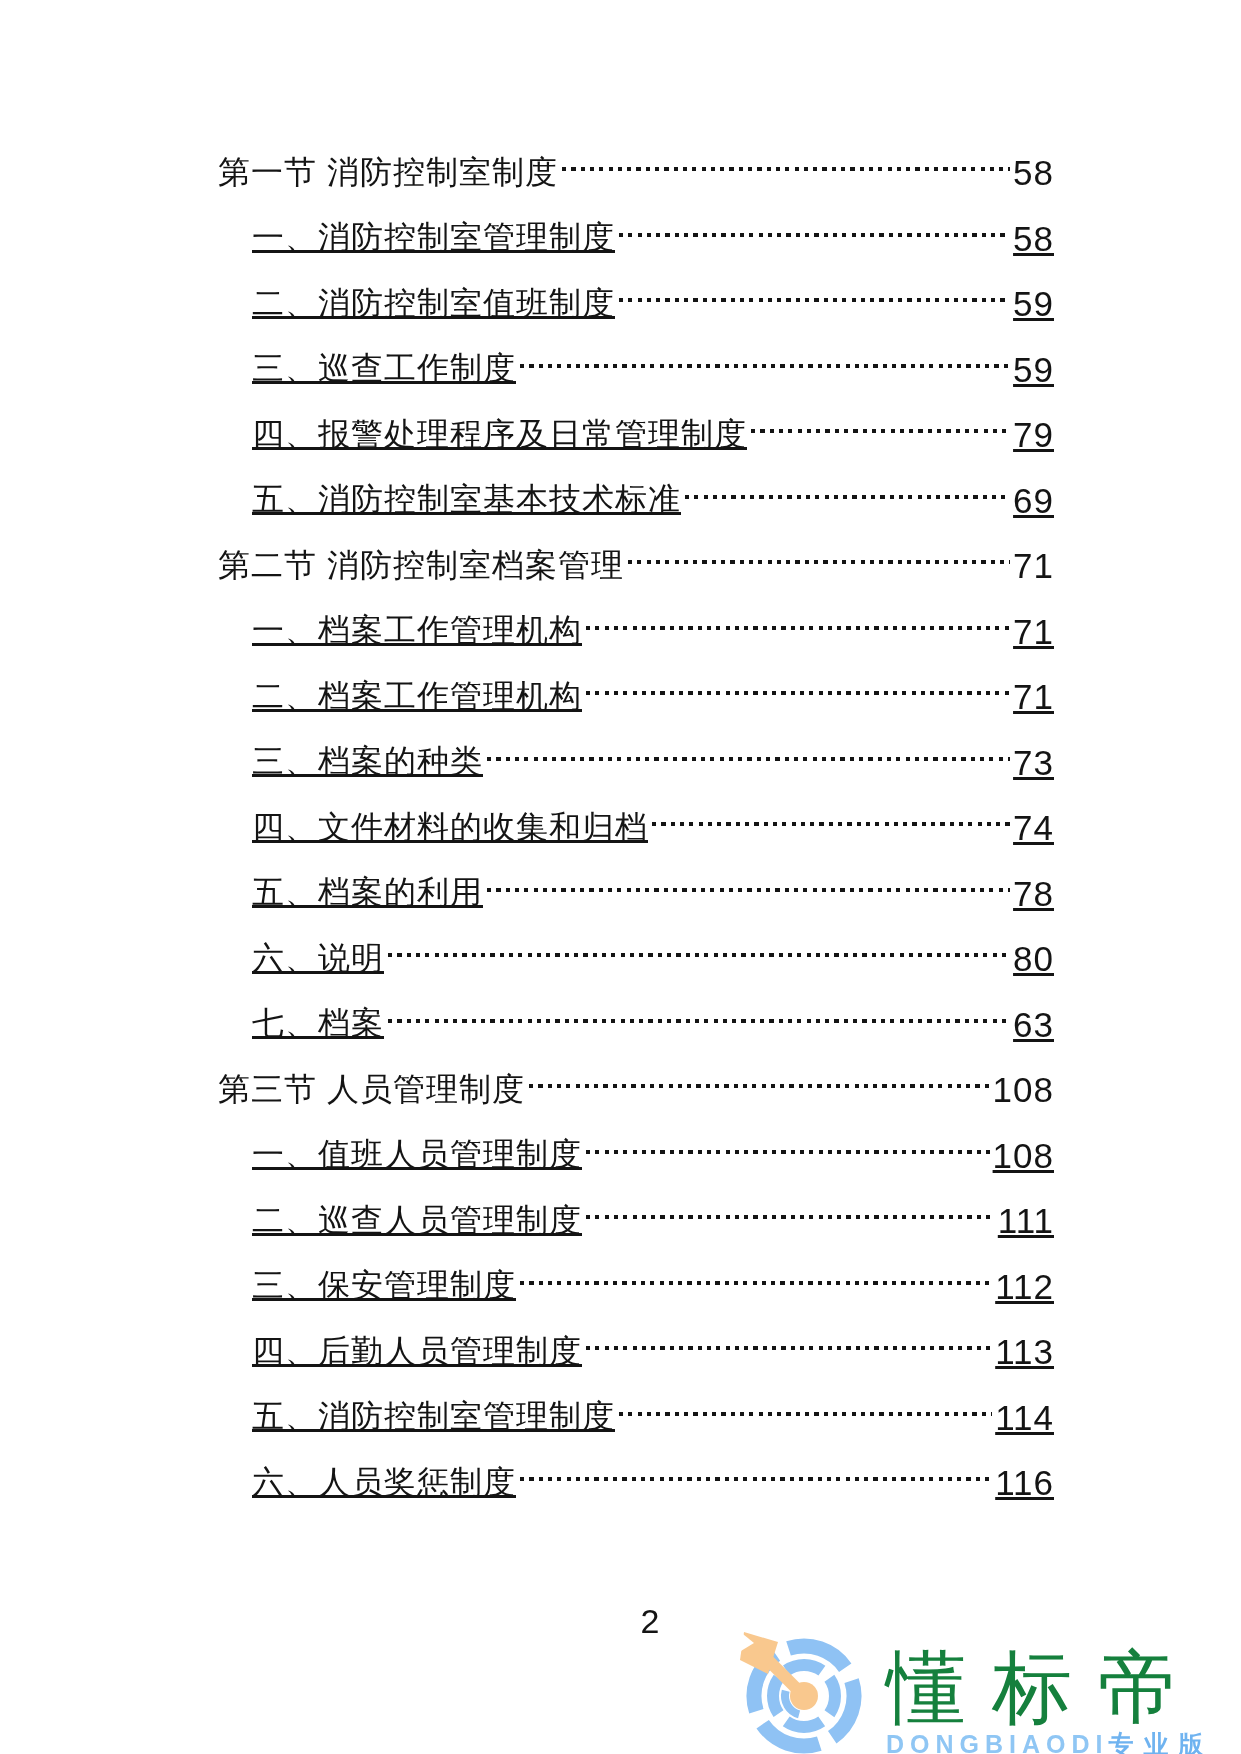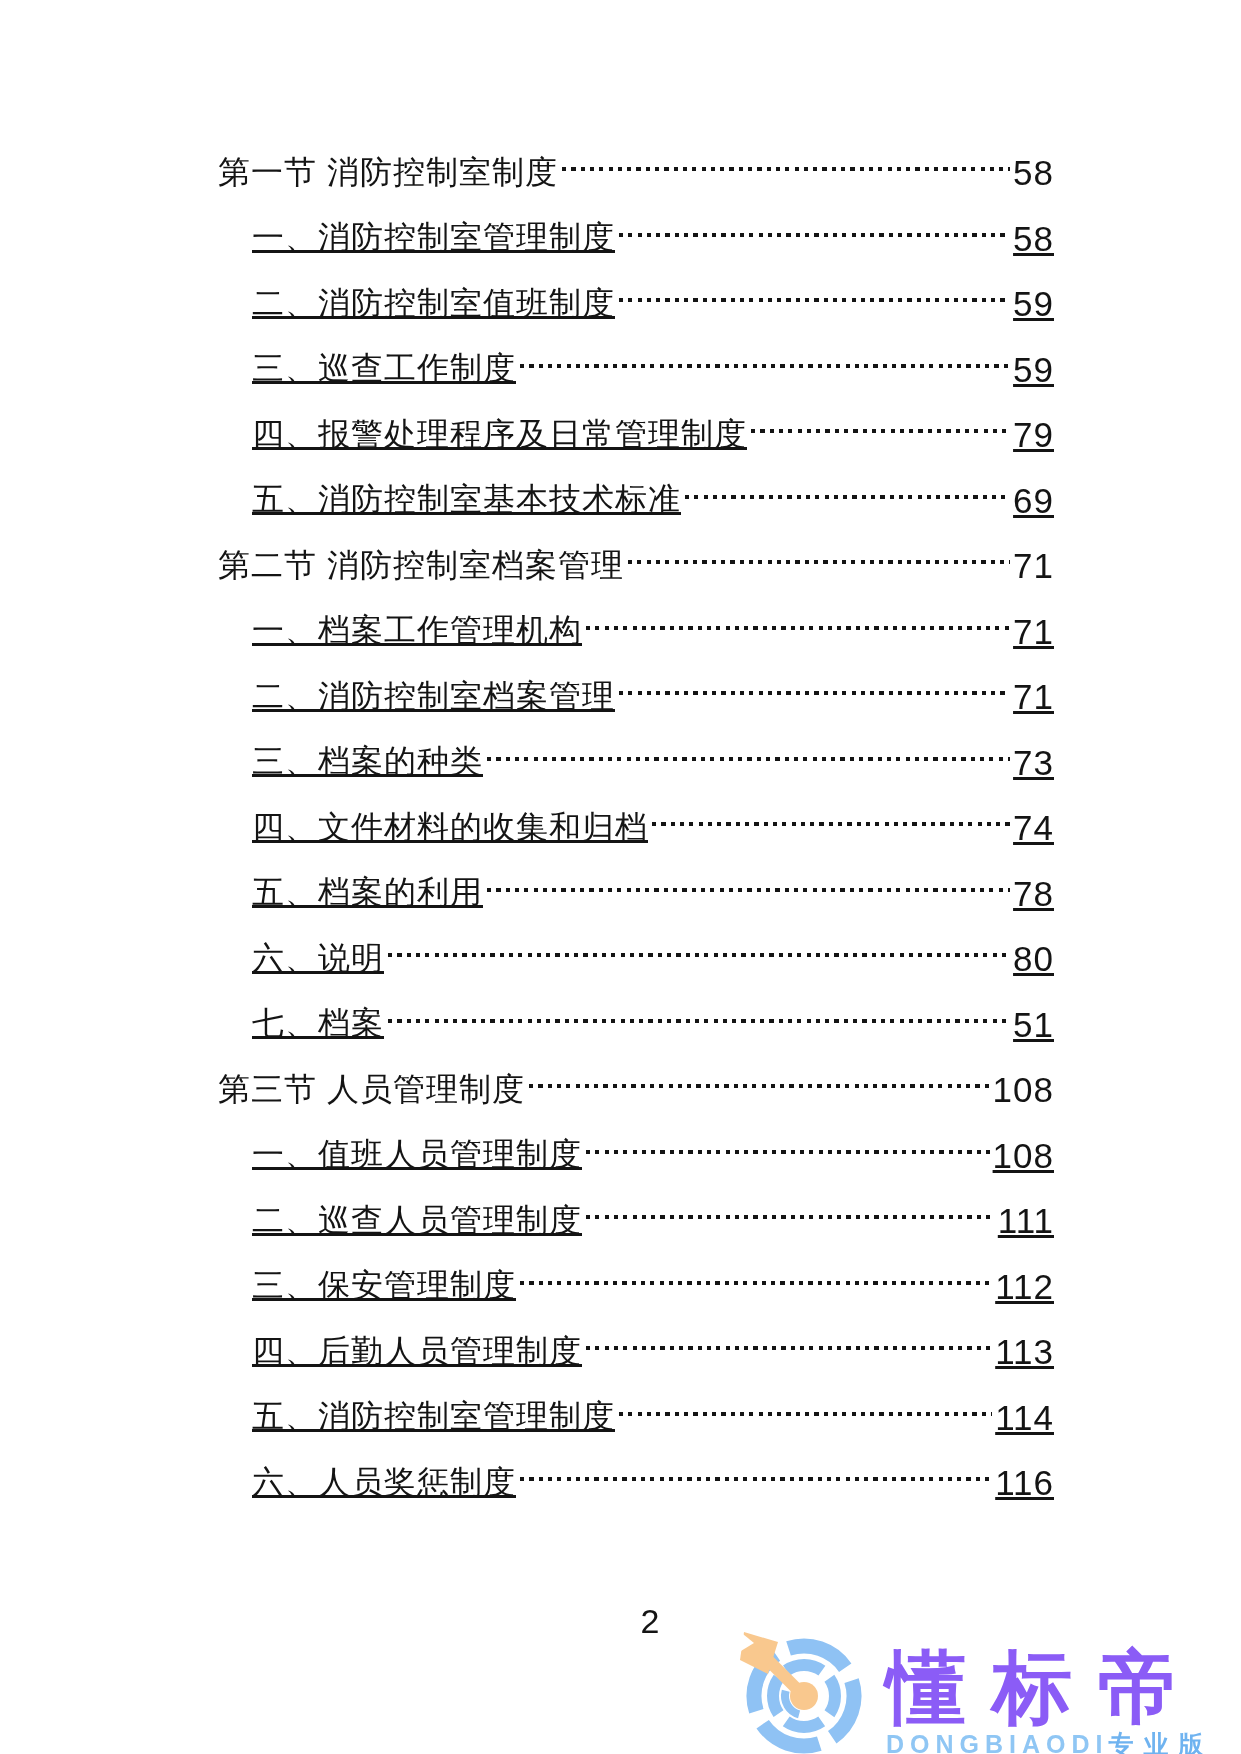--- a/index.html
+++ b/index.html
@@ -17,21 +17,21 @@
     background-image:repeating-linear-gradient(to right,#141414 0 4.2px,transparent 4.2px 9.3px);
   }
   .toc-page{font-size:35px;line-height:1;letter-spacing:1px;}
   
   .footer{position:absolute;left:215px;top:1604px;width:870px;text-align:center;}
   .pageno{font-size:34px;line-height:1;}
   
   .watermark{position:absolute;left:738px;top:1630px;display:flex;align-items:flex-start;}
   .wm-icon{width:124px;height:124px;flex:none;}
   .wm-text{margin-left:24px;padding-top:18px;}
-  .wm-cn{font-size:80px;font-weight:700;color:#8b5cf6;letter-spacing:26px;line-height:1;white-space:nowrap;}
+  .wm-cn{font-size:80px;font-weight:400;color:#15803d;letter-spacing:26px;line-height:1;white-space:nowrap;}
   .wm-sub{margin-top:4px;font-size:25px;font-weight:700;letter-spacing:6px;line-height:1;white-space:nowrap;color:#8fc6f4;}
   .wm-sub .edition{color:#6fb3f0;letter-spacing:10px;}
 </style>
 </head>
 <body>
 
 <div class="page">
 
   <nav class="toc" id="toc">
   <div class="toc-row">
@@ -76,21 +76,21 @@
     <span class="toc-page">71</span>
   </div>
 
   <div class="toc-row lvl2">
     <span class="toc-label">一、档案工作管理机构</span>
     <span class="leader"></span>
     <span class="toc-page">71</span>
   </div>
 
   <div class="toc-row lvl2">
-    <span class="toc-label">二、消防控制室档案管理</span>
+    <span class="toc-label">二、档案工作管理机构</span>
     <span class="leader"></span>
     <span class="toc-page">71</span>
   </div>
 
   <div class="toc-row lvl2">
     <span class="toc-label">三、档案的种类</span>
     <span class="leader"></span>
     <span class="toc-page">73</span>
   </div>
 
@@ -108,21 +108,21 @@
 
   <div class="toc-row lvl2">
     <span class="toc-label">六、说明</span>
     <span class="leader"></span>
     <span class="toc-page">80</span>
   </div>
 
   <div class="toc-row lvl2">
     <span class="toc-label">七、档案</span>
     <span class="leader"></span>
-    <span class="toc-page">51</span>
+    <span class="toc-page">63</span>
   </div>
 
 
   <div class="toc-row">
     <span class="toc-label">第三节 人员管理制度</span>
     <span class="leader"></span>
     <span class="toc-page">108</span>
   </div>
 
   <div class="toc-row lvl2">

